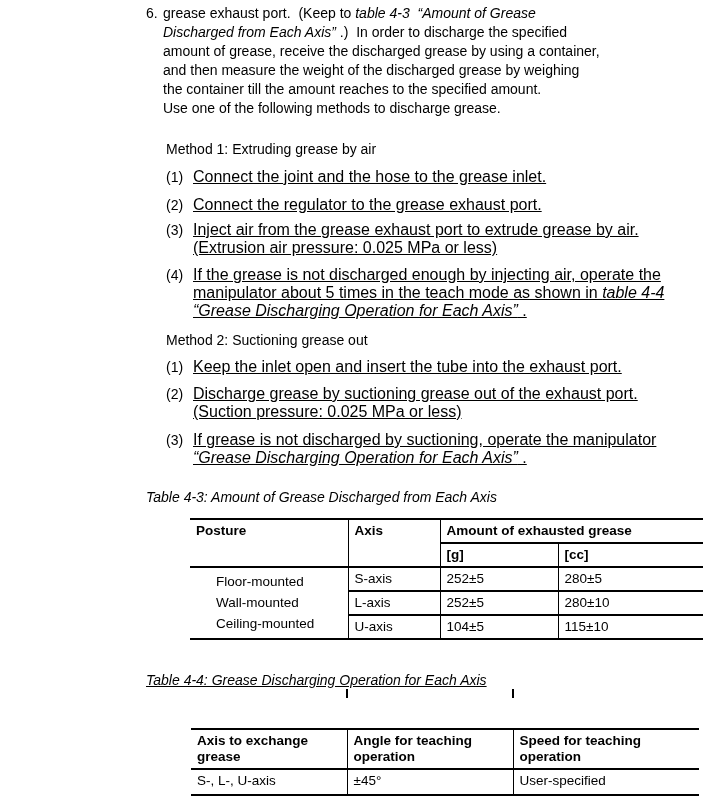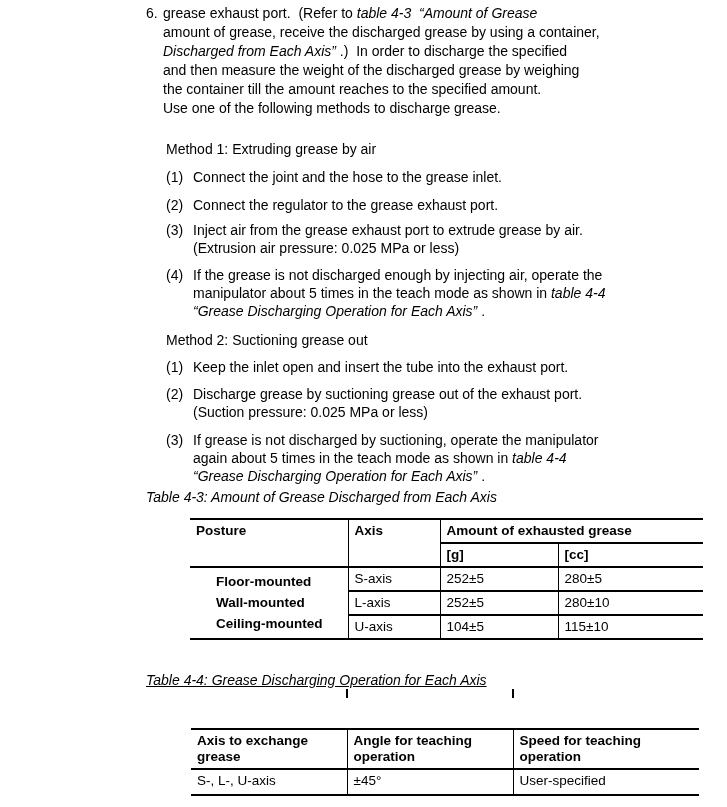--- a/index.html
+++ b/index.html
@@ -3,48 +3,48 @@
 <meta charset="utf-8">
 <style>
   html,body{margin:0;padding:0;background:#fff;}
   body{width:727px;height:807px;position:relative;overflow:hidden;
        font-family:"Liberation Sans","DejaVu Sans",sans-serif;color:#000;}
   .abs{position:absolute;}
   .flexrow{display:flex;align-items:flex-start;}
   .num6{width:17px;flex:none;font-size:14px;line-height:19px;}
   .marker{width:27px;flex:none;font-size:14px;line-height:18px;}
   .par .tline{white-space:pre;font-size:14px;line-height:19px;}
-  .itext .tline{white-space:pre;font-size:14px;line-height:18px;}
+  .itext .tline{white-space:pre;font-size:16px;line-height:18px;text-decoration:underline;}
   .heading{font-size:14px;line-height:18px;white-space:pre;}
   .caption{font-size:14px;line-height:17px;font-style:italic;white-space:pre;}
   .it{font-style:italic;text-align:right;}
   table{border-collapse:collapse;table-layout:fixed;font-size:13.5px;line-height:16px;}
   td{vertical-align:top;padding:3px 6px;border:1.5px solid #000;
      border-top-width:2px;border-bottom-width:2px;}
   td.nl{border-left:none;}
   td.nr{border-right:none;}
   .b{font-weight:bold;}
-  .posture-cell div{line-height:21px;font-weight:bold;white-space:pre;padding-left:20px;}
+  .posture-cell div{line-height:21px;font-weight:normal;white-space:pre;padding-left:20px;}
   .hdr-lines .tline{line-height:16px;white-space:pre;}
   .t43 tr.r1 td{height:14px;}
   .t43 tr.r2 td{height:13px;}
   .t43 tr.rd td{height:14px;}
   .t44 tr.rh td{height:32px;}
   .t44 tr.rd td{height:18px;}
   .tick{position:absolute;width:2px;height:9px;background:#000;}
 </style>
 </head>
 <body>
 
 <div class="abs flexrow" style="top:4px;left:146px;">
   <span class="num6">6.</span>
   <div class="par">
-      <div class="tline"><span>grease exhaust port.  (Refer to </span><span class="it">table 4-3  “Amount of Grease</span></div>
+      <div class="tline"><span>grease exhaust port.  (Keep to </span><span class="it">table 4-3  “Amount of Grease</span></div>
+      <div class="tline"><span class="it">Discharged from Each Axis”</span><span> .)  In order to discharge the specified</span></div>
       <div class="tline"><span>amount of grease, receive the discharged grease by using a container,</span></div>
-      <div class="tline"><span class="it">Discharged from Each Axis”</span><span> .)  In order to discharge the specified</span></div>
       <div class="tline"><span>and then measure the weight of the discharged grease by weighing</span></div>
       <div class="tline"><span>the container till the amount reaches to the specified amount.</span></div>
       <div class="tline"><span>Use one of the following methods to discharge grease.</span></div>
     </div>
 </div>
 
 <div class="abs heading" style="top:140px;left:166px;">Method 1: Extruding grease by air</div>
 
 <div class="abs flexrow" style="top:168px;left:166px;">
   <span class="marker">(1)</span>
@@ -86,21 +86,20 @@
   <span class="marker">(2)</span>
   <div class="itext">
       <div class="tline"><span>Discharge grease by suctioning grease out of the exhaust port.</span></div>
       <div class="tline"><span>(Suction pressure: 0.025 MPa or less)</span></div>
     </div>
 </div>
 <div class="abs flexrow" style="top:431px;left:166px;">
   <span class="marker">(3)</span>
   <div class="itext">
       <div class="tline"><span>If grease is not discharged by suctioning, operate the manipulator</span></div>
-      <div class="tline"><span>again about 5 times in the teach mode as shown in </span><span class="it">table 4-4</span></div>
       <div class="tline"><span class="it">“Grease Discharging Operation for Each Axis”</span><span> .</span></div>
     </div>
 </div>
 
 <div class="abs caption" style="top:489px;left:146px;">Table 4-3: Amount of Grease Discharged from Each Axis</div>
 
 <table class="abs t43" style="top:518px;left:190px;width:513px;">
   <colgroup>
       <col style="width:158px">
       <col style="width:92px">

